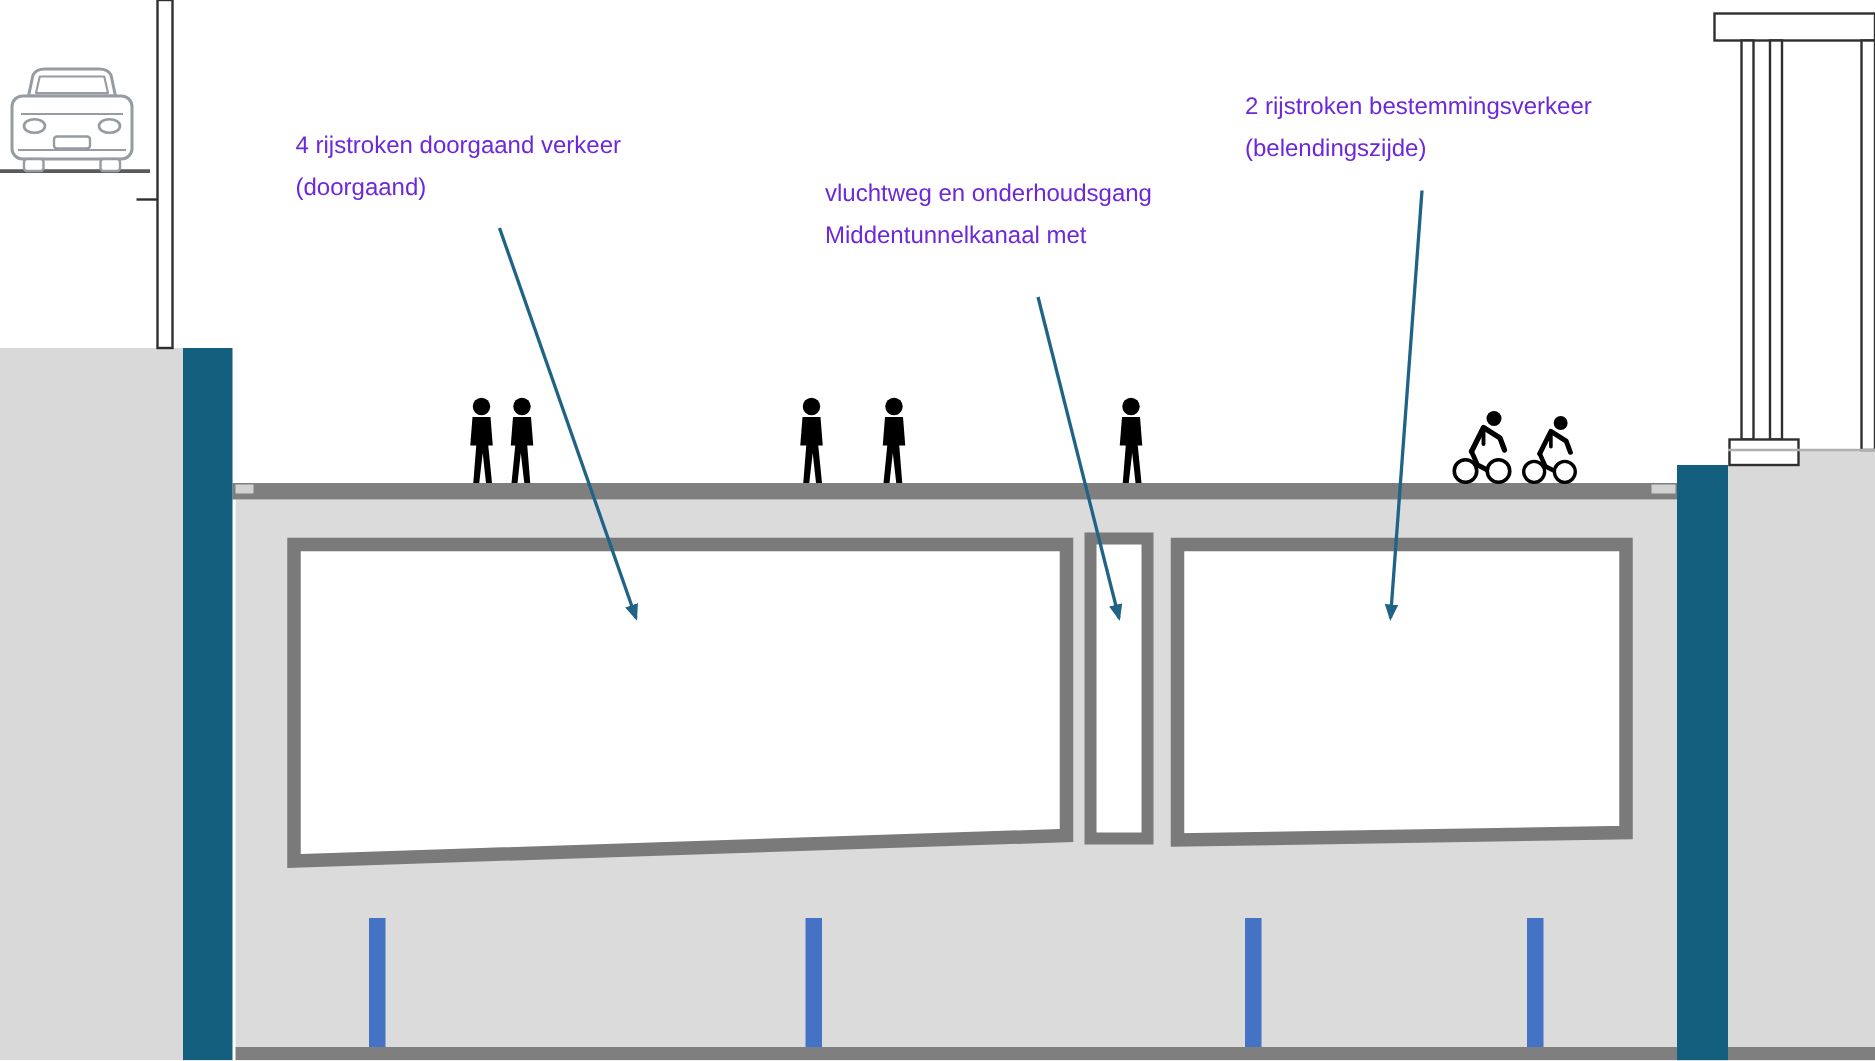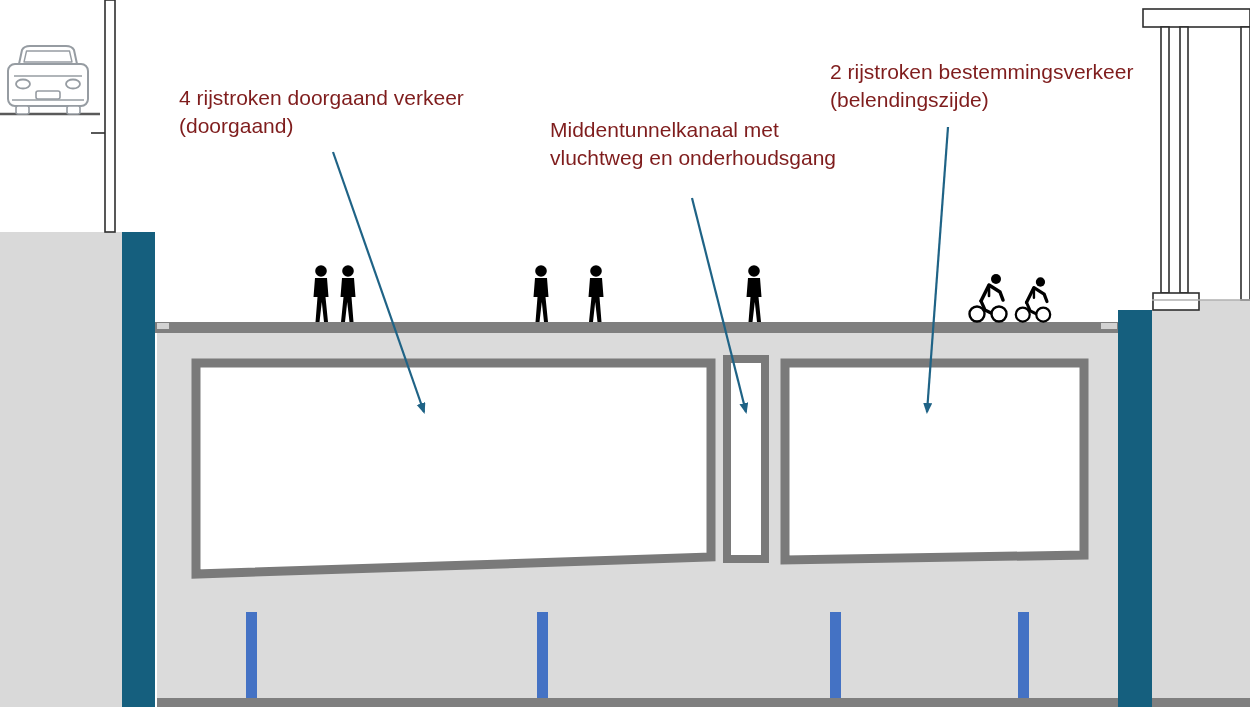--- a/index.html
+++ b/index.html
@@ -8,23 +8,23 @@
   .canvas {
     position: relative;
     width: 1250px;
     height: 707px;
     background: #ffffff;
     overflow: hidden;
   }
   .canvas > svg { position: absolute; left: 0; top: 0; }
   .annotation {
     position: absolute;
-    font-size: 21px;
+    font-size: 16px;
     line-height: 28px;
-    color: #7f1d1d;
+    color: #6d28d9;
     white-space: nowrap;
   }
 </style>
 </head>
 <body>
 
 <div class="canvas">
 
   <svg width="1250" height="707" viewBox="0 0 1250 707">
     <defs>
@@ -107,28 +107,28 @@
       <use href="#cyclist" transform="translate(1033,322) scale(0.93)"></use>
     </g>
 
     <g stroke="#1f6386" stroke-width="2.2" fill="none">
       <line x1="333" y1="152" x2="424" y2="412" marker-end="url(#arrowhead)"></line>
       <line x1="692" y1="198" x2="746" y2="412" marker-end="url(#arrowhead)"></line>
       <line x1="948" y1="127" x2="927" y2="412" marker-end="url(#arrowhead)"></line>
     </g>
   </svg>
 
-  <div class="annotation" style="left:179px; top:84px;">
+  <div class="annotation" style="left:197px; top:84px;">
     <div>4 rijstroken doorgaand verkeer</div>
     <div>(doorgaand)</div>
   </div>
 
   <div class="annotation" style="left:550px; top:116px;">
+    <div>vluchtweg en onderhoudsgang</div>
     <div>Middentunnelkanaal met</div>
-    <div>vluchtweg en onderhoudsgang</div>
   </div>
 
   <div class="annotation" style="left:830px; top:58px;">
     <div>2 rijstroken bestemmingsverkeer</div>
     <div>(belendingszijde)</div>
   </div>
 
 </div>
 
 </body></html>

